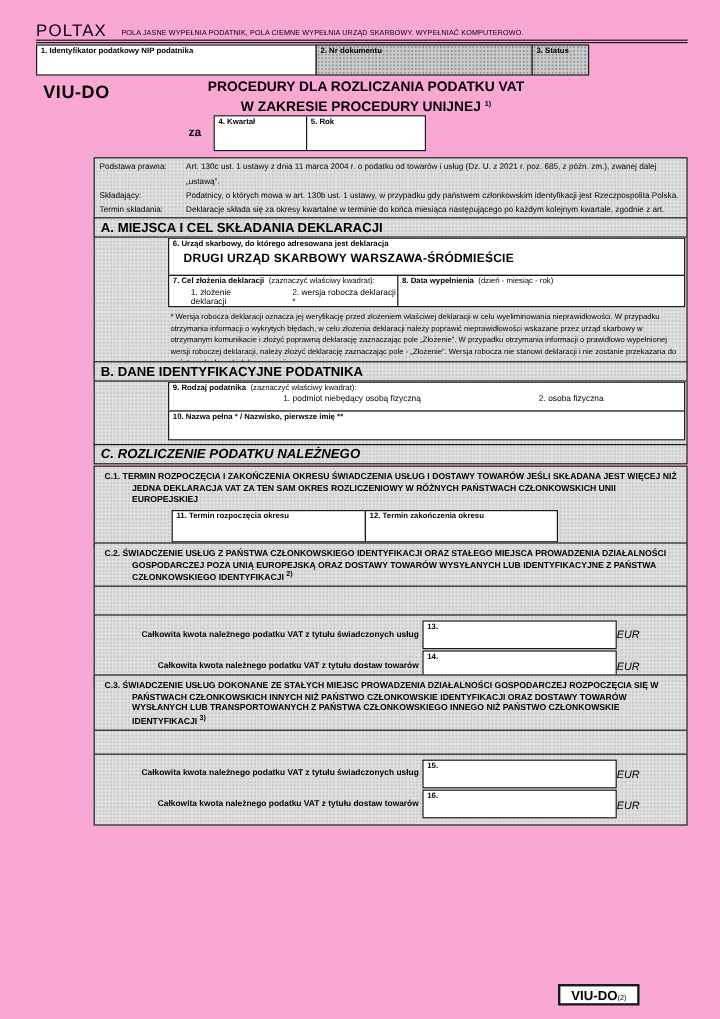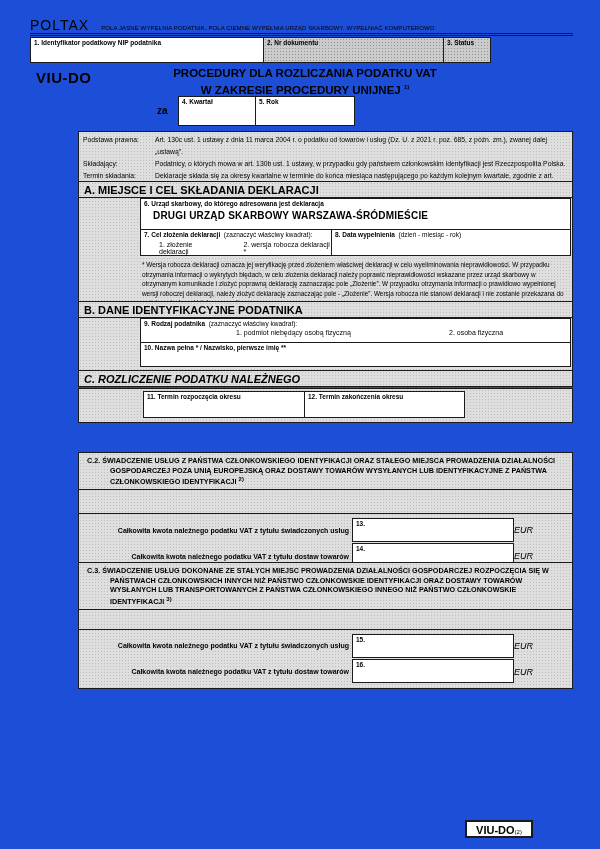--- a/index.html
+++ b/index.html
@@ -1,18 +1,18 @@
 <!DOCTYPE html>
 <html><head>
 <meta charset="utf-8">
 <style>
   * { margin:0; padding:0; box-sizing:border-box; }
   html,body { background:#fff; }
   .page {
-    position:relative; width:600px; height:849px; background:#1d4ed8;
+    position:relative; width:600px; height:849px; background:#f9a8d4;
     font-family:"Liberation Sans", sans-serif; color:#000; overflow:hidden;
   }
   .shaded {
     background-color:#dedede;
     background-image:radial-gradient(circle, rgba(110,110,110,.28) .5px, transparent .6px);
     background-size:3px 3px;
   }
   .dark-field {
     background-color:#cbcbcb;
     background-image:radial-gradient(circle, rgba(80,80,80,.45) .6px, transparent .7px);
@@ -142,21 +142,21 @@
       <span class="legal-label">Składający:</span>
       <span class="legal-text">Podatnicy, o których mowa w art. 130b ust. 1 ustawy, w przypadku gdy państwem członkowskim identyfikacji jest Rzeczpospolita Polska.</span>
     </div>
     <div class="legal-row">
       <span class="legal-label">Termin składania:</span>
       <span class="legal-text">Deklaracje składa się za okresy kwartalne w terminie do końca miesiąca następującego po każdym kolejnym kwartale, zgodnie z art. 130c ust. 2 ustawy.</span>
     </div>
   </div>
 
   <div class="section box shaded" style="top:181px;">
-    <div class="section-bar">A. MIEJSCE I CEL SKŁADANIA DEKLARACJI</div>
+    <div class="section-bar">A. MIEJSCA I CEL SKŁADANIA DEKLARACJI</div>
     <div class="sec-content">
       <div class="field-box field6">
         <div class="field-label">6. Urząd skarbowy, do którego adresowana jest deklaracja</div>
         <div class="field6-value">DRUGI URZĄD SKARBOWY WARSZAWA-ŚRÓDMIEŚCIE</div>
       </div>
       <div class="row78">
         <div class="field-box field7">
           <div class="field-label">
             <span>7. Cel złożenia deklaracji</span>&nbsp;
             <span class="field-hint">(zaznaczyć właściwy kwadrat):</span>
@@ -194,20 +194,21 @@
         <div class="field-label">10. Nazwa pełna * / Nazwisko, pierwsze imię **</div>
       </div>
     </div>
   </div>
 
   <div class="section box shaded" style="top:370px;font-style:italic;">
     <div class="section-bar" style="border-bottom:none;">C. ROZLICZENIE PODATKU NALEŻNEGO</div>
   </div>
 
   <div class="section box shaded" style="top:388px;">
+    <div class="sub-title">C.1. TERMIN ROZPOCZĘCIA I ZAKOŃCZENIA OKRESU ŚWIADCZENIA USŁUG I DOSTAWY TOWARÓW JEŚLI SKŁADANA JEST WIĘCEJ NIŻ JEDNA DEKLARACJA VAT ZA TEN SAM OKRES ROZLICZENIOWY W RÓŻNYCH PAŃSTWACH CZŁONKOWSKICH UNII EUROPEJSKIEJ</div>
     <div class="c1-boxes">
       <div class="c1-cell">
         <div class="field-label">11. Termin rozpoczęcia okresu</div>
       </div>
       <div class="c1-cell">
         <div class="field-label">12. Termin zakończenia okresu</div>
       </div>
     </div>
   </div>
 

